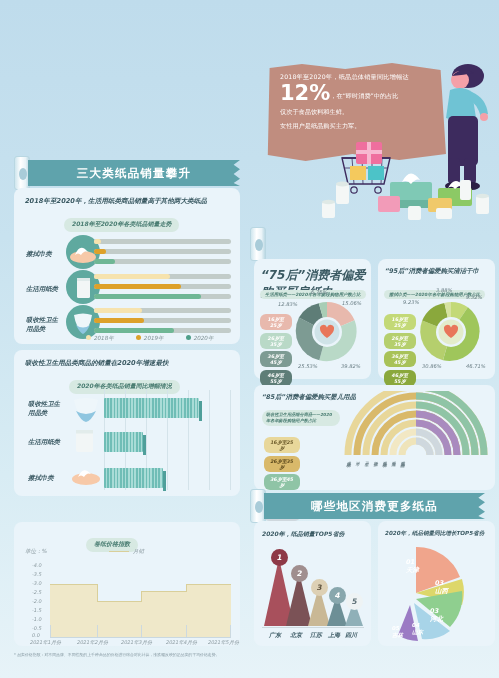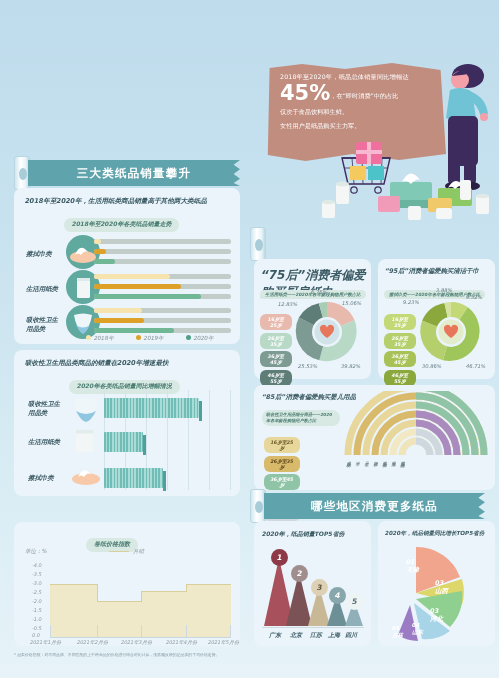--- a/index.html
+++ b/index.html
@@ -84,21 +84,21 @@
 </style>
 </head>
 <body>
 
 <div class="page">
 
   <div class="hero">
     <div class="hero-banner">
       <div class="hero-l1">2018年至2020年，纸品总体销量同比增幅达</div>
       <div style="margin-top:2px;">
-        <span class="hero-big">45%</span><span class="hero-l2">，在“即时消费”中的占比</span>
+        <span class="hero-big">12%</span><span class="hero-l2">，在“即时消费”中的占比</span>
       </div>
       <div class="hero-l3">仅次于食品饮料和生鲜。</div>
       <div class="hero-l4">女性用户是纸品购买主力军。</div>
     </div>
 
     <svg class="person" viewBox="0 0 70 130">
       <ellipse cx="40" cy="16" rx="16" ry="12" fill="#3d2b5e"></ellipse>
       <circle cx="32" cy="20" r="9" fill="#f4a0a8"></circle>
       <path d="M24 16 q10 -10 22 -3 q-10 2 -22 3z" fill="#3d2b5e"></path>
       <path d="M22 30 q12 -5 22 2 l4 26 q-16 6 -30 0z" fill="#6fc3d4"></path>

